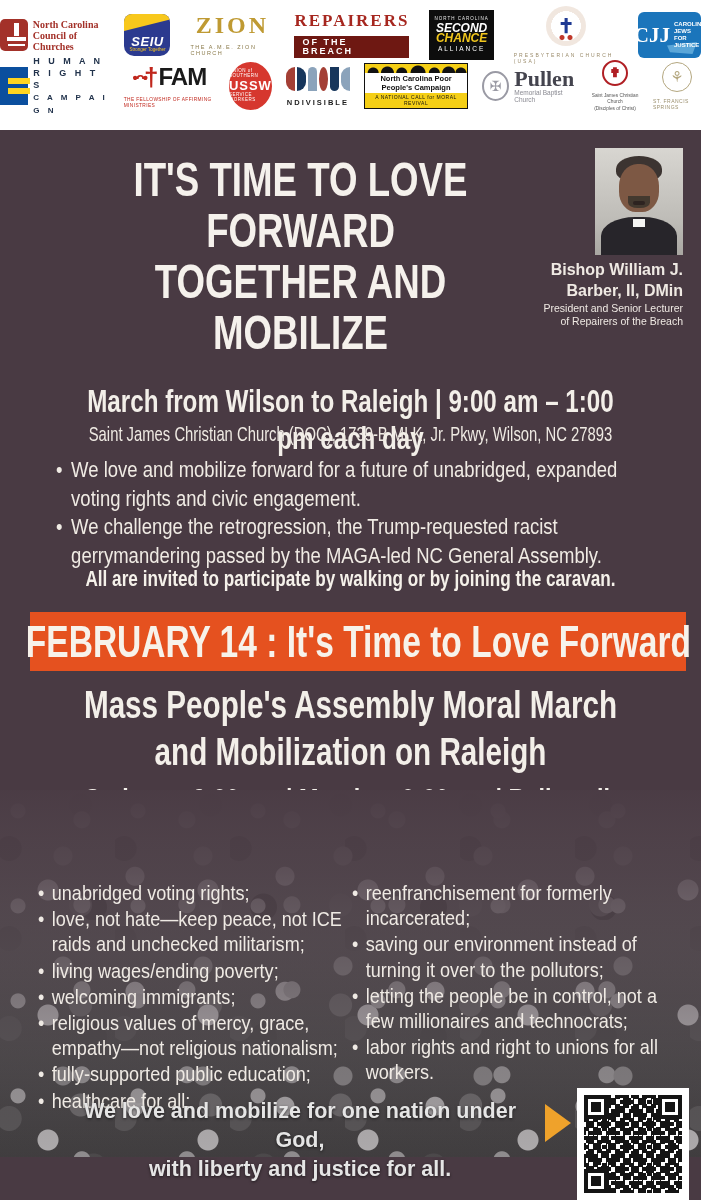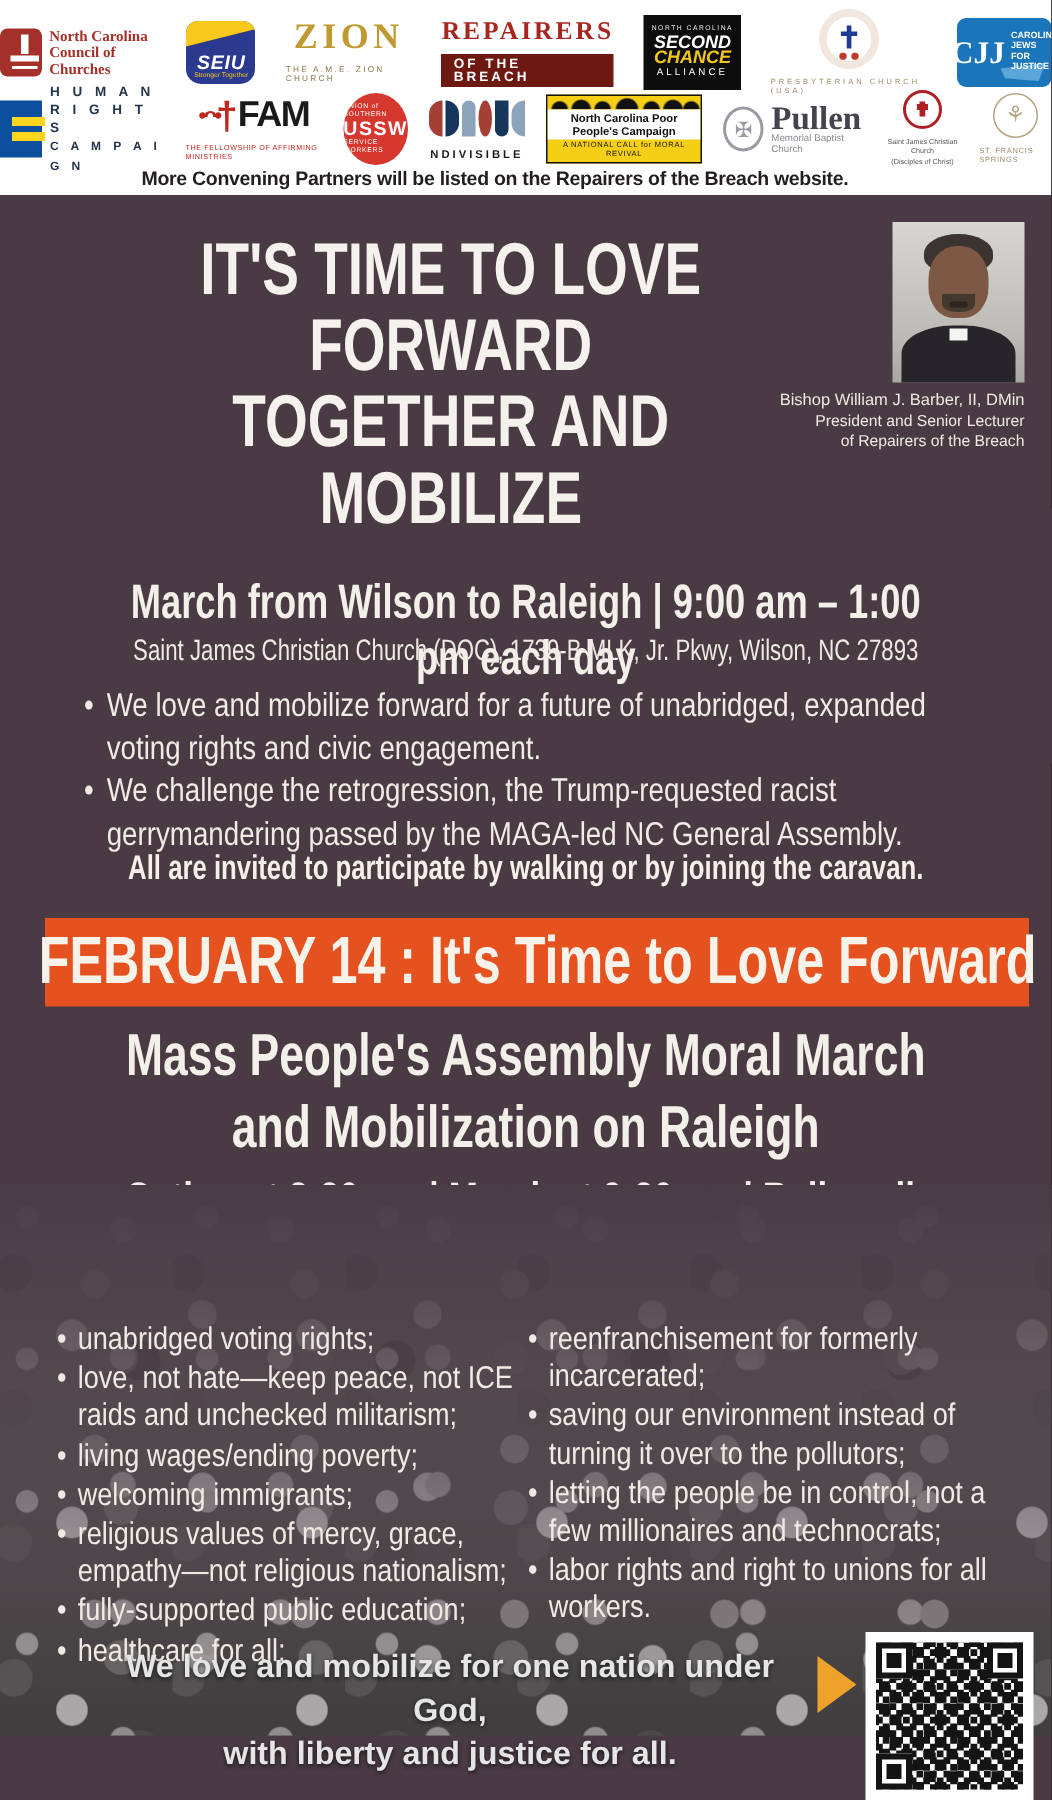--- a/index.html
+++ b/index.html
@@ -132,21 +132,21 @@
   .bishop-photo { position:absolute; top:148px; left:595px; width:88px; height:107px;
     background:linear-gradient(180deg,#d8d6d1 0%, #bdbbb6 70%, #a9a7a2 100%); overflow:hidden; }
   .bp-hair { position:absolute; top:8px; left:21px; width:46px; height:26px; background:#3c3431; border-radius:50% 50% 40% 40%; }
   .bp-face { position:absolute; top:16px; left:24px; width:40px; height:48px; background:#7d5844; border-radius:46% 46% 42% 42%; }
   .bp-stache { position:absolute; top:48px; left:33px; width:22px; height:12px; background:#43392f; border-radius:0 0 45% 45%; }
   .bp-mouth { position:absolute; top:53px; left:38px; width:12px; height:4px; background:#2d2320; border-radius:3px; }
   .bp-body { position:absolute; bottom:-4px; left:6px; width:76px; height:42px; background:#27252a; border-radius:45% 45% 0 0; }
   .bp-collar { position:absolute; bottom:28px; left:38px; width:12px; height:8px; background:#f4f4f2; }
   .bishop-caption { position:absolute; top:260px; left:505px; width:178px; text-align:right;
     color:#efe9e3; font-size:10.5px; line-height:1.3; }
-  .bishop-caption .bc-name { font-weight:normal; font-size:11px; }
+  .bishop-caption .bc-name { font-weight:bold; font-size:16px; }
 
   .banner { position:absolute; background:#e5511f; color:#f7f2ea; display:flex; align-items:center; justify-content:center; }
   .banner-text { font-weight:bold; white-space:nowrap; }
   .banner-1 { top:313px; left:55px; width:590px; height:59px; }
   .banner-1 .banner-text { font-size:42px; }
   .banner-2 { top:612px; left:30px; width:656px; height:59px; }
   .banner-2 .banner-text { font-size:43px; }
 
   .march-line { position:absolute; top:384px; left:0; width:701px; text-align:center;
     color:#f3efe9; font-weight:bold; font-size:31px; }
@@ -329,21 +329,20 @@
 
       <div class="cjj-box">
         <span class="cjj-abbr">CJJ</span>
         <span class="cjj-lines">
           <span>CAROLINA JEWS</span><br>
           <span>FOR JUSTICE</span>
         </span>
       </div>
     </div>
 
-    <div class="partners-note">More Convening Partners will be listed on the Repairers of the Breach website.</div>
   </div>
 
   <div class="crowd"></div>
 
   <h1 class="main-title cond">
     <span>IT'S TIME TO LOVE FORWARD</span><br>
     <span>TOGETHER AND MOBILIZE</span>
   </h1>
 
   <div class="bishop-photo">

